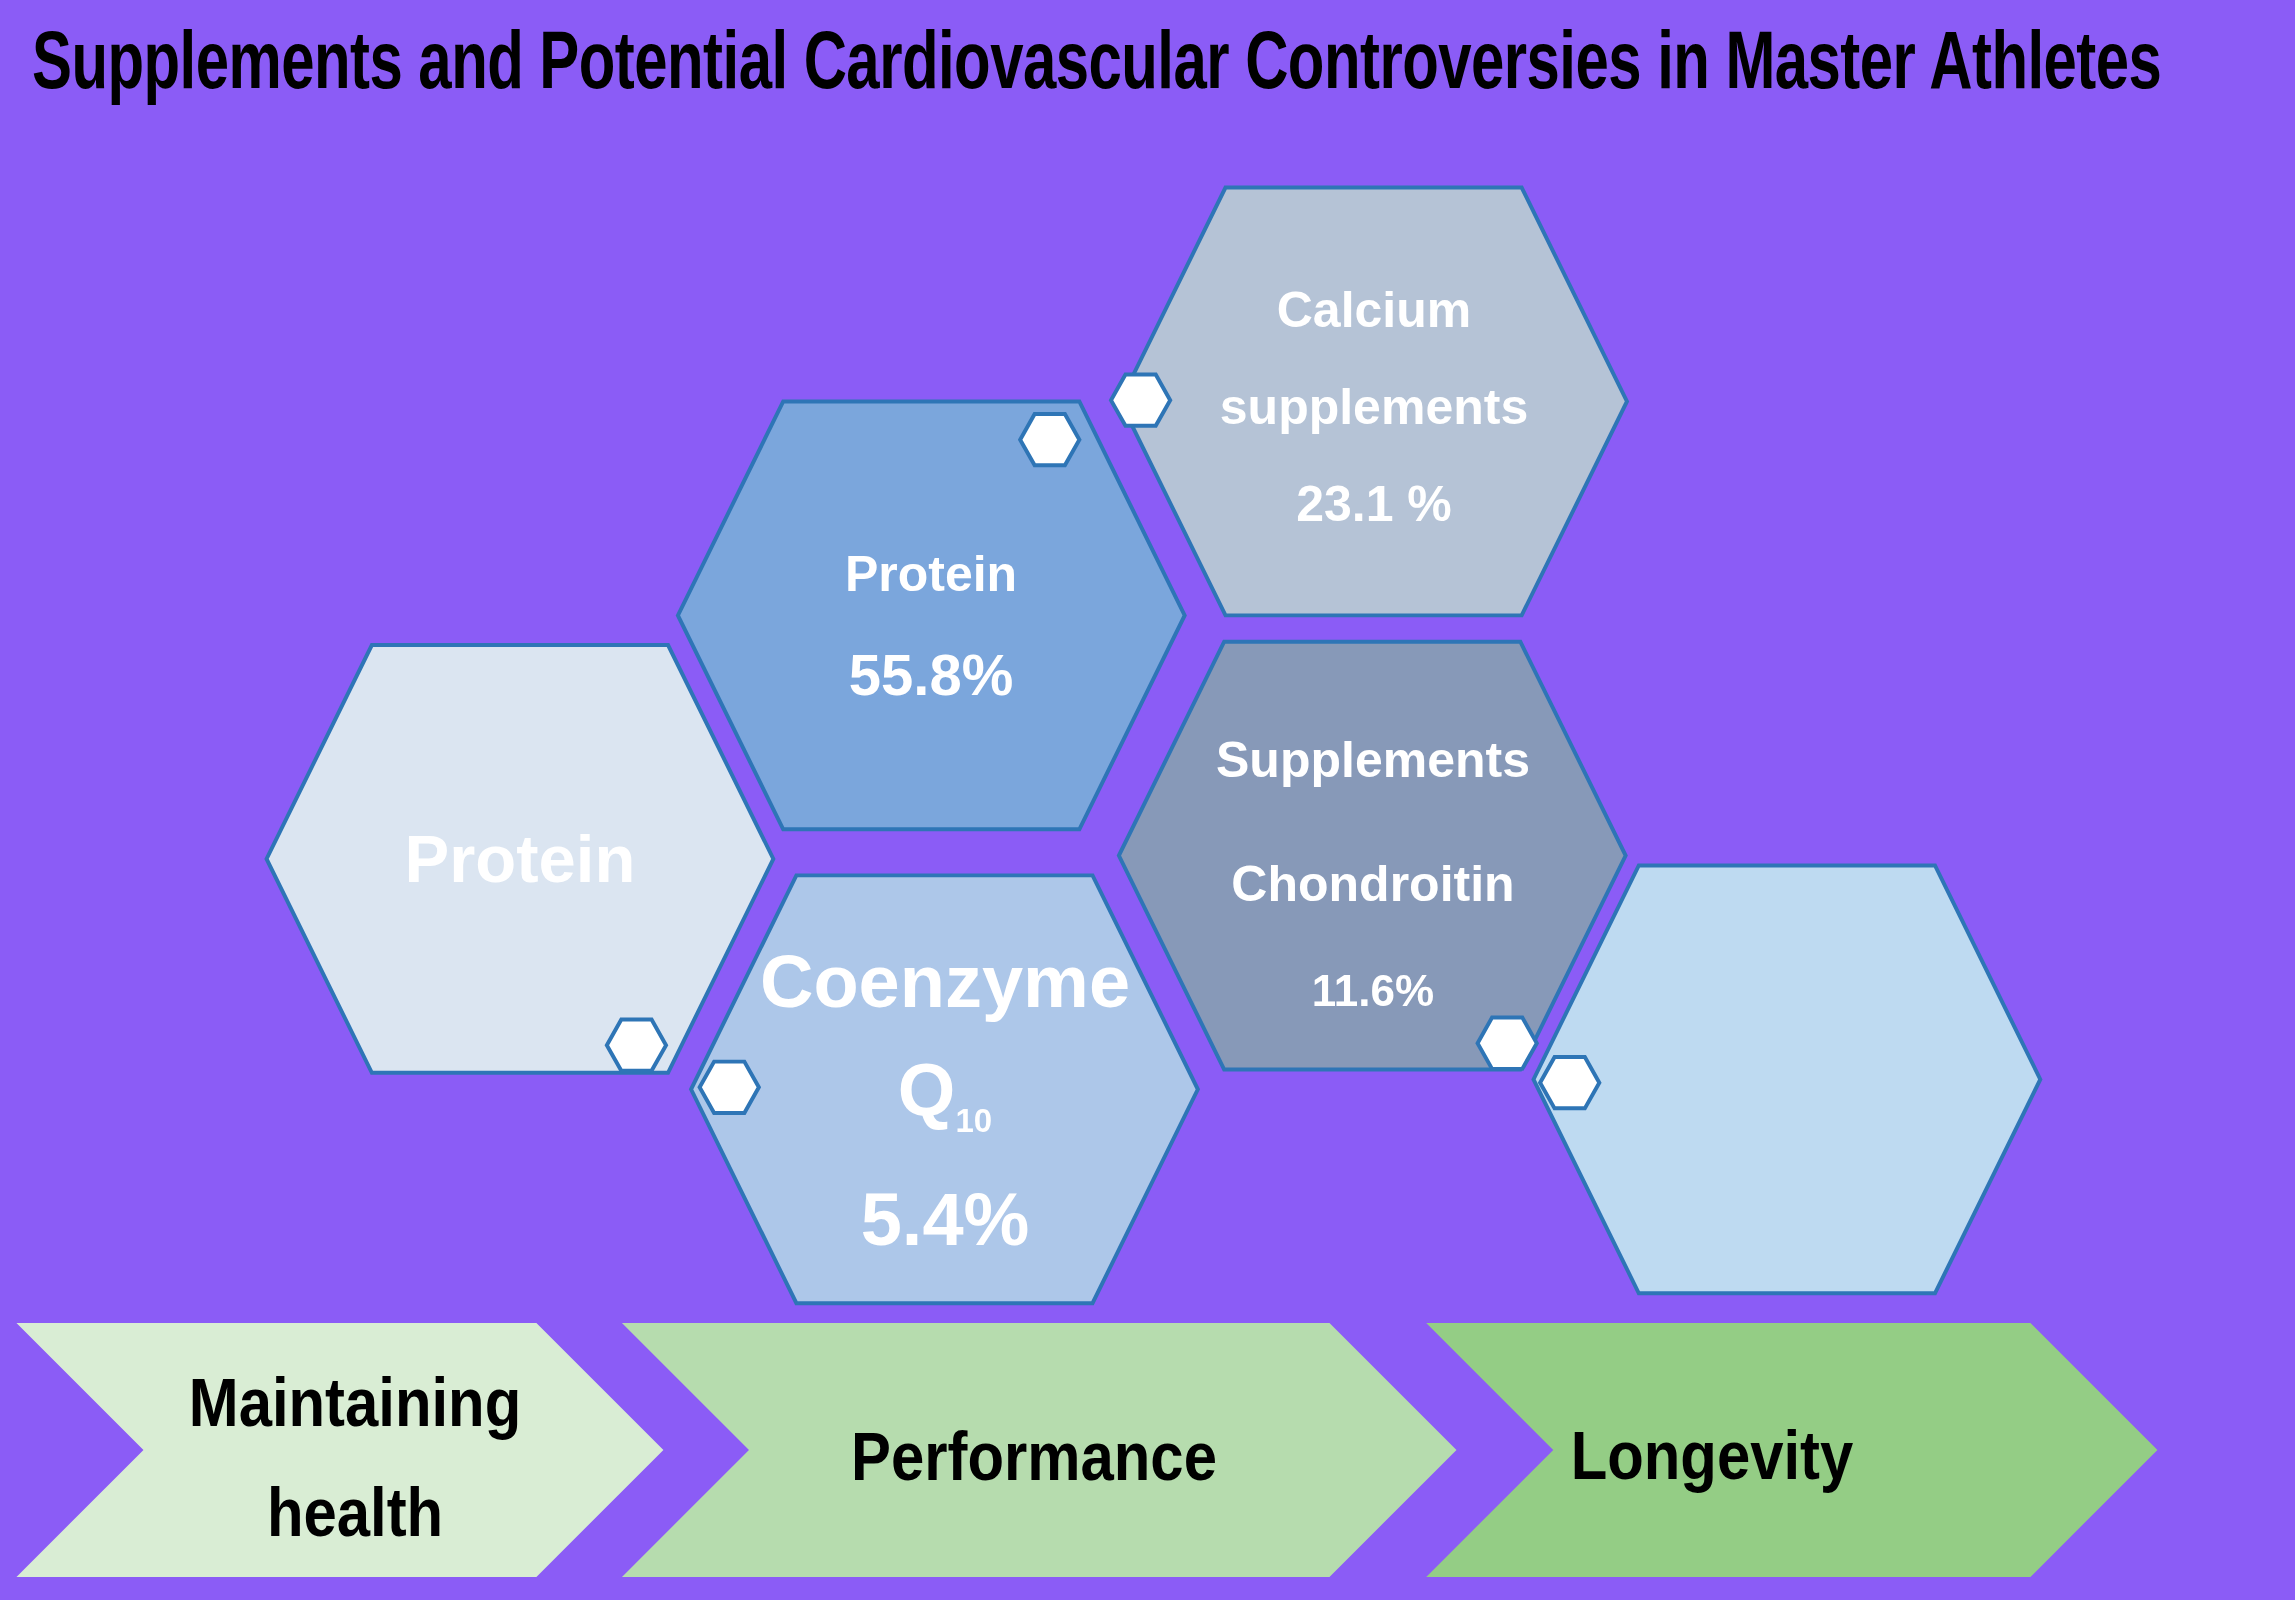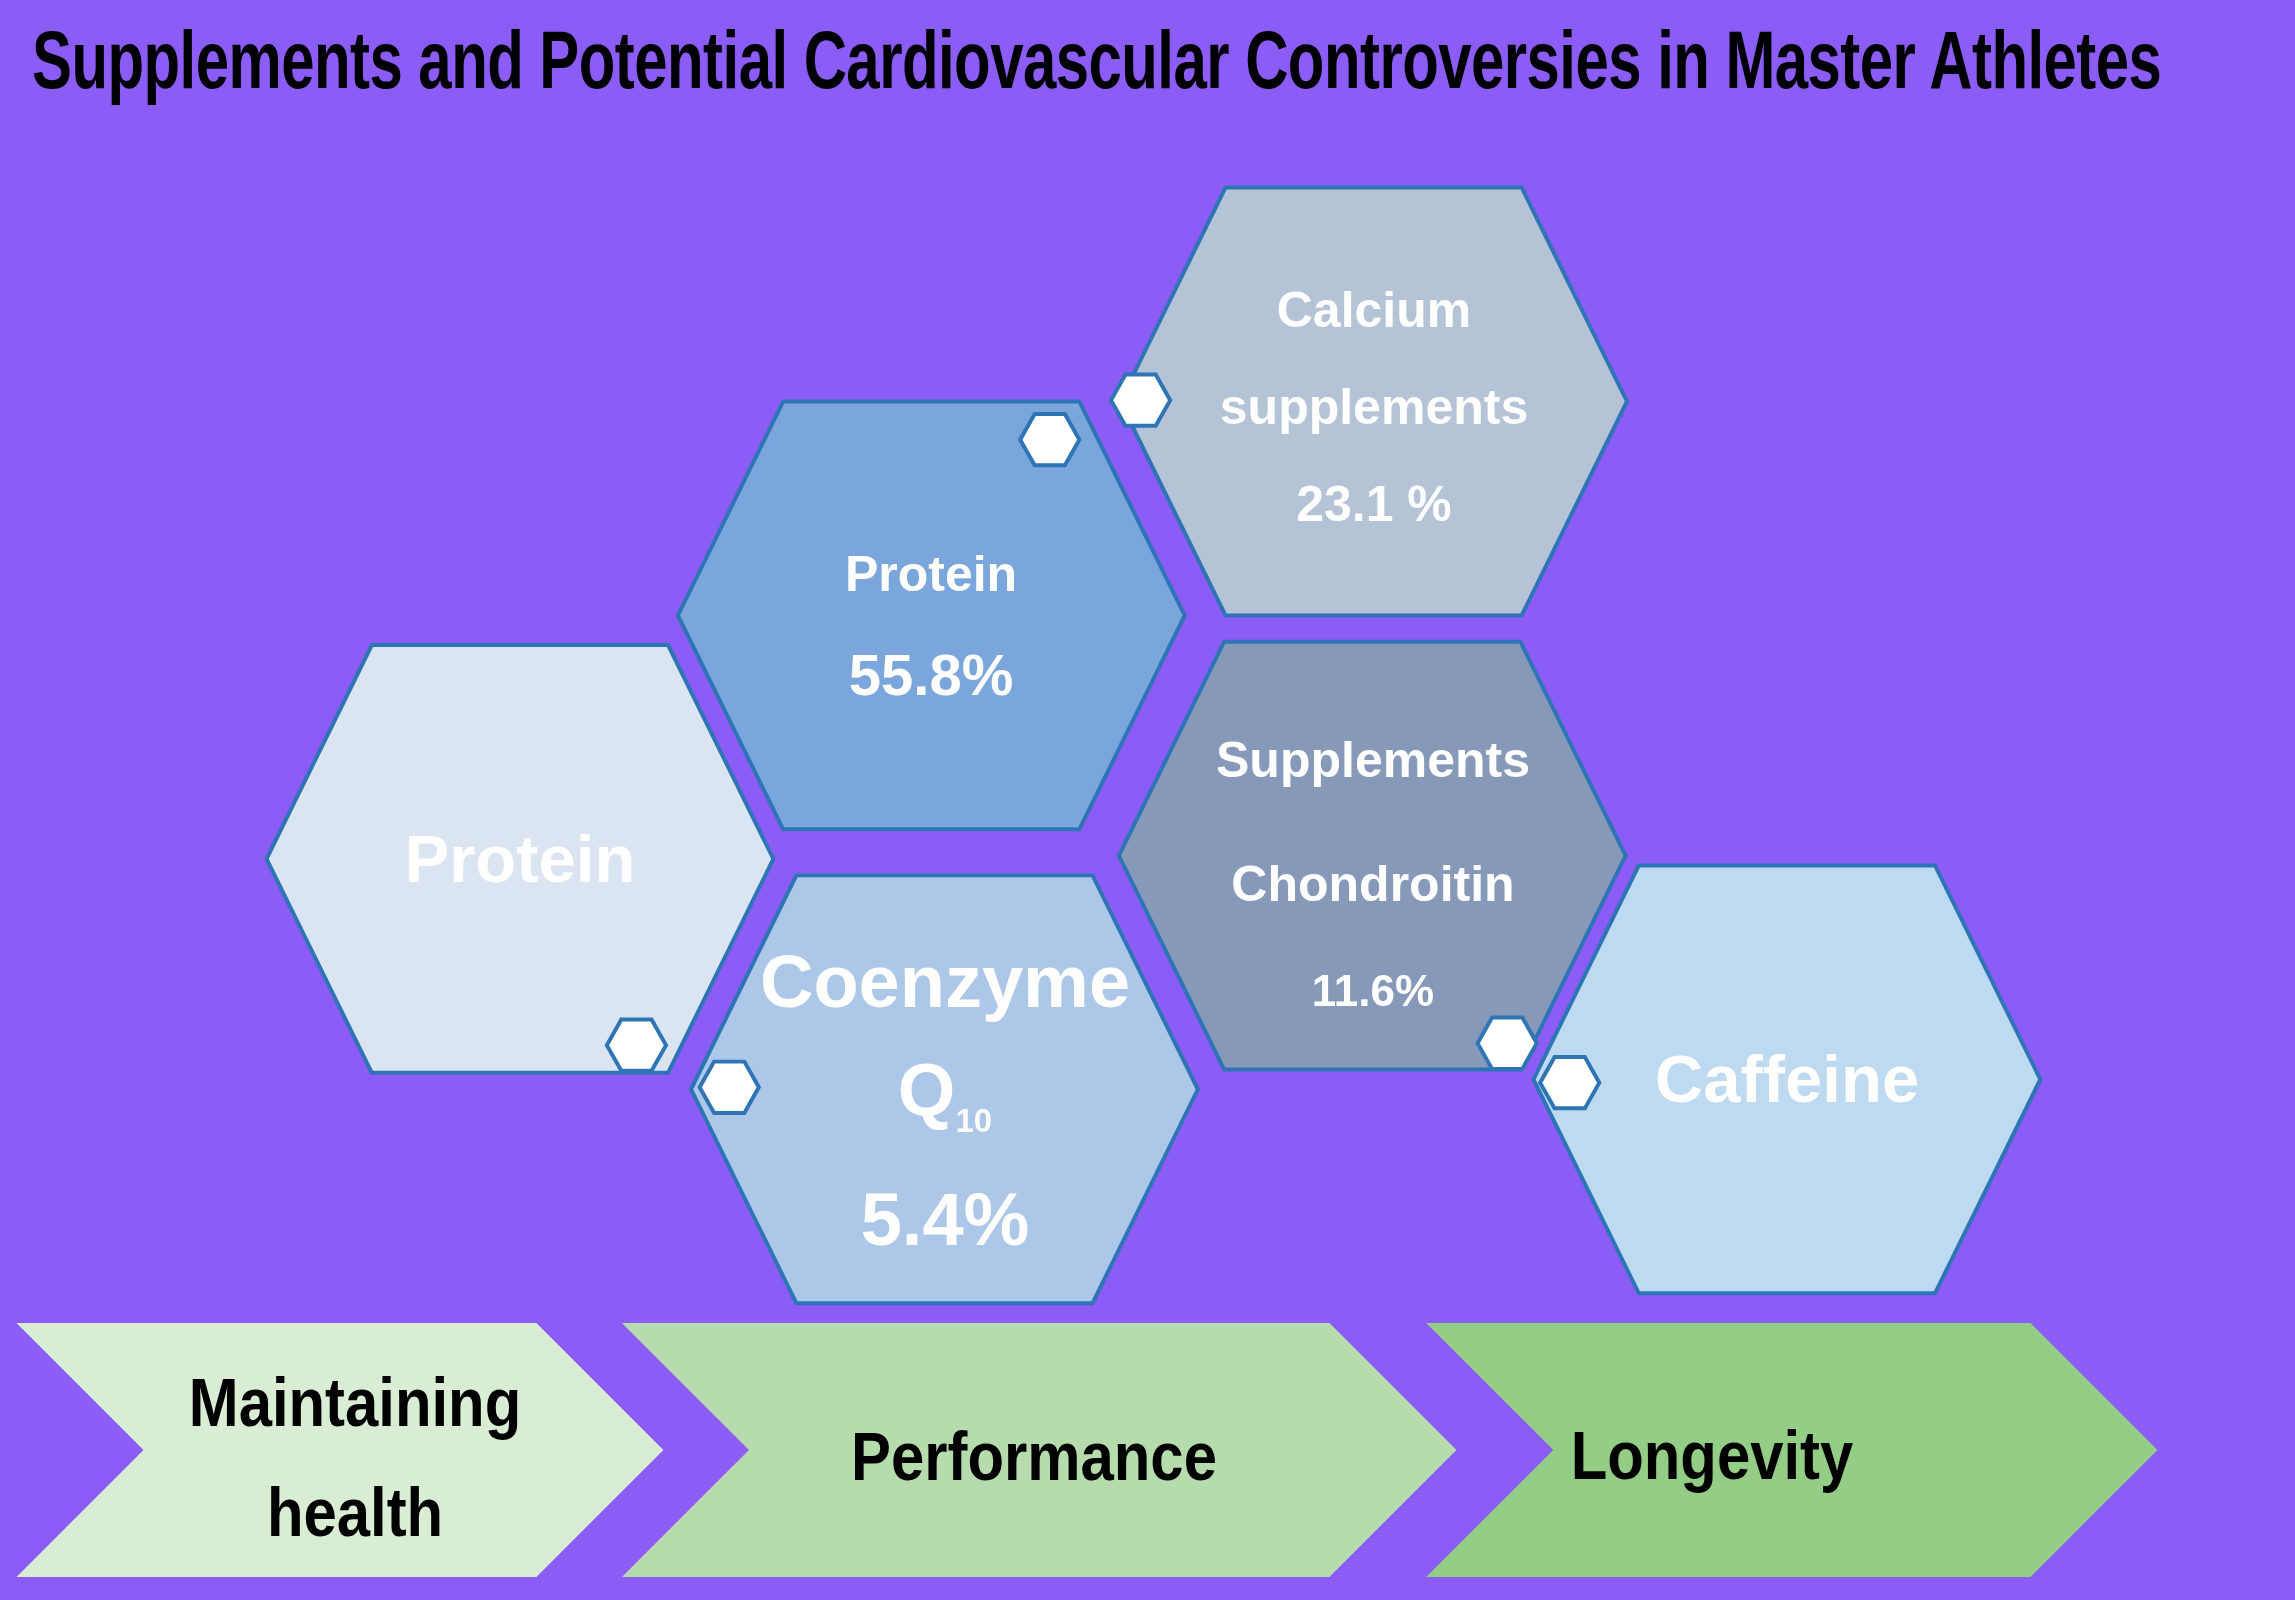--- a/index.html
+++ b/index.html
@@ -86,21 +86,20 @@
   <div class="hexlabel" style="left:1373px; top:760px; font-size:50px;">Supplements</div>
   <div class="hexlabel" style="left:1373px; top:884px; font-size:50px;">Chondroitin</div>
   <div class="hexlabel" style="left:1373px; top:991px; font-size:44px;">11.6%</div>
 
   <div class="hexlabel" style="left:945px; top:981px; font-size:74px;">Coenzyme</div>
   <div class="hexlabel" style="left:945px; top:1093px; font-size:74px;">
     <span>Q</span><span class="subnum">10</span>
   </div>
   <div class="hexlabel" style="left:945px; top:1219px; font-size:74px;">5.4%</div>
 
-  <div class="hexlabel" style="left:1787px; top:1078px; font-size:67px;">Caffeine</div>
 
   <div class="stagelabel" style="left:355px; top:1402px;">Maintaining</div>
   <div class="stagelabel" style="left:355px; top:1512px;">health</div>
   <div class="stagelabel" style="left:1034px; top:1456px;">Performance</div>
   <div class="stagelabel" style="left:1712px; top:1455px;">Longevity</div>
 
 </div>
 
 
 </body></html>

